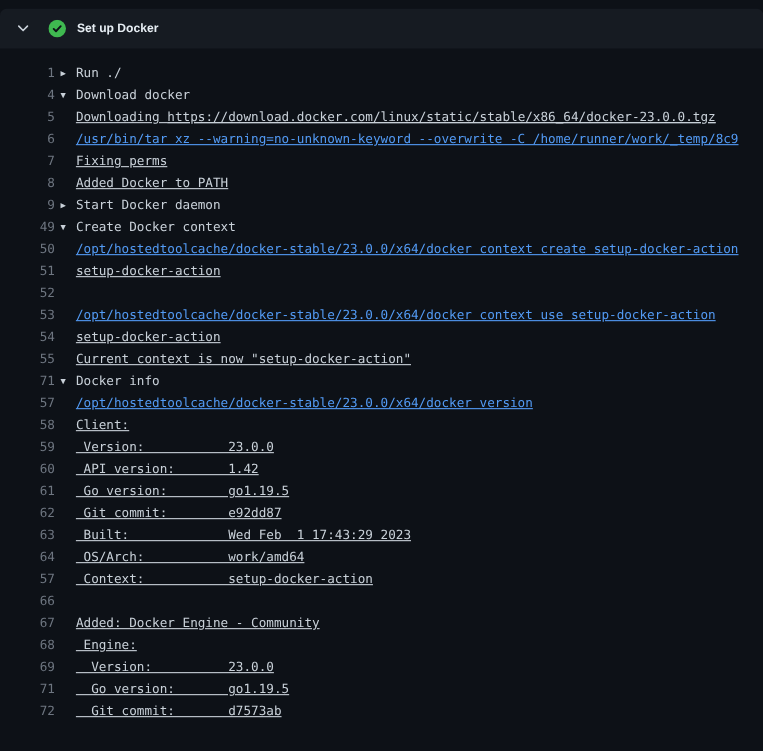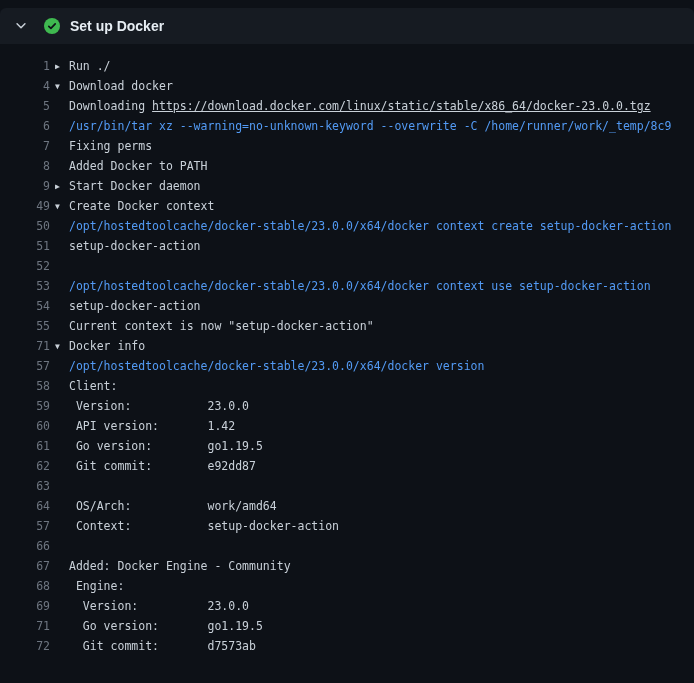--- a/index.html
+++ b/index.html
@@ -16,21 +16,21 @@
     display: flex;
     align-items: center;
     padding: 0 14px;
     cursor: pointer;
   }
   .chev { display: flex; align-items: center; width: 16px; flex: none; }
   .status { display: flex; align-items: center; margin-left: 14px; flex: none; }
   .title {
     margin-left: 10px;
     color: #e6edf3;
-    font-size: 14px;
+    font-size: 11px;
     font-weight: 600;
   }
   .log {
     padding-top: 12px;
     font-family: "DejaVu Sans Mono", "Liberation Mono", monospace;
     font-size: 11.5px;
   }
   .log-line {
     height: 20px;
     line-height: 20px;
@@ -44,21 +44,21 @@
     text-align: right;
     color: var(--line-num, #6e7681);
     cursor: pointer;
     user-select: none;
   }
   .line-content {
     margin-left: 5px;
     color: var(--text, #c9d1d9);
     white-space: pre;
   }
-  .indent { padding-left: 14px; }
+  .indent { padding-left: 14px; text-decoration: underline; }
   .arrow {
     display: inline-block;
     width: 14px;
     font-size: 8px;
     vertical-align: 1px;
     color: var(--text, #c9d1d9);
   }
   .group { cursor: pointer; }
   .cmd { color: var(--command-blue, #539bf5); }
   .link { text-decoration: underline; cursor: pointer; }
@@ -98,21 +98,21 @@
       <div class="log-line"><span class="line-num">53</span><span class="line-content indent cmd">/opt/hostedtoolcache/docker-stable/23.0.0/x64/docker context use setup-docker-action</span></div>
       <div class="log-line"><span class="line-num">54</span><span class="line-content indent">setup-docker-action</span></div>
       <div class="log-line"><span class="line-num">55</span><span class="line-content indent">Current context is now "setup-docker-action"</span></div>
       <div class="log-line"><span class="line-num">71</span><span class="line-content group"><span class="arrow">▼</span><span>Docker info</span></span></div>
       <div class="log-line"><span class="line-num">57</span><span class="line-content indent cmd">/opt/hostedtoolcache/docker-stable/23.0.0/x64/docker version</span></div>
       <div class="log-line"><span class="line-num">58</span><span class="line-content indent">Client:</span></div>
       <div class="log-line"><span class="line-num">59</span><span class="line-content indent"> Version:           23.0.0</span></div>
       <div class="log-line"><span class="line-num">60</span><span class="line-content indent"> API version:       1.42</span></div>
       <div class="log-line"><span class="line-num">61</span><span class="line-content indent"> Go version:        go1.19.5</span></div>
       <div class="log-line"><span class="line-num">62</span><span class="line-content indent"> Git commit:        e92dd87</span></div>
-      <div class="log-line"><span class="line-num">63</span></div>
+      <div class="log-line"><span class="line-num">63</span><span class="line-content indent"> Built:             Wed Feb  1 17:43:29 2023</span></div>
       <div class="log-line"><span class="line-num">64</span><span class="line-content indent"> OS/Arch:           work/amd64</span></div>
       <div class="log-line"><span class="line-num">57</span><span class="line-content indent"> Context:           setup-docker-action</span></div>
       <div class="log-line"><span class="line-num">66</span><span class="line-content indent"></span></div>
       <div class="log-line"><span class="line-num">67</span><span class="line-content indent">Added: Docker Engine - Community</span></div>
       <div class="log-line"><span class="line-num">68</span><span class="line-content indent"> Engine:</span></div>
       <div class="log-line"><span class="line-num">69</span><span class="line-content indent">  Version:          23.0.0</span></div>
       <div class="log-line"><span class="line-num">71</span><span class="line-content indent">  Go version:       go1.19.5</span></div>
       <div class="log-line"><span class="line-num">72</span><span class="line-content indent">  Git commit:       d7573ab</span></div>
     </div>
 

